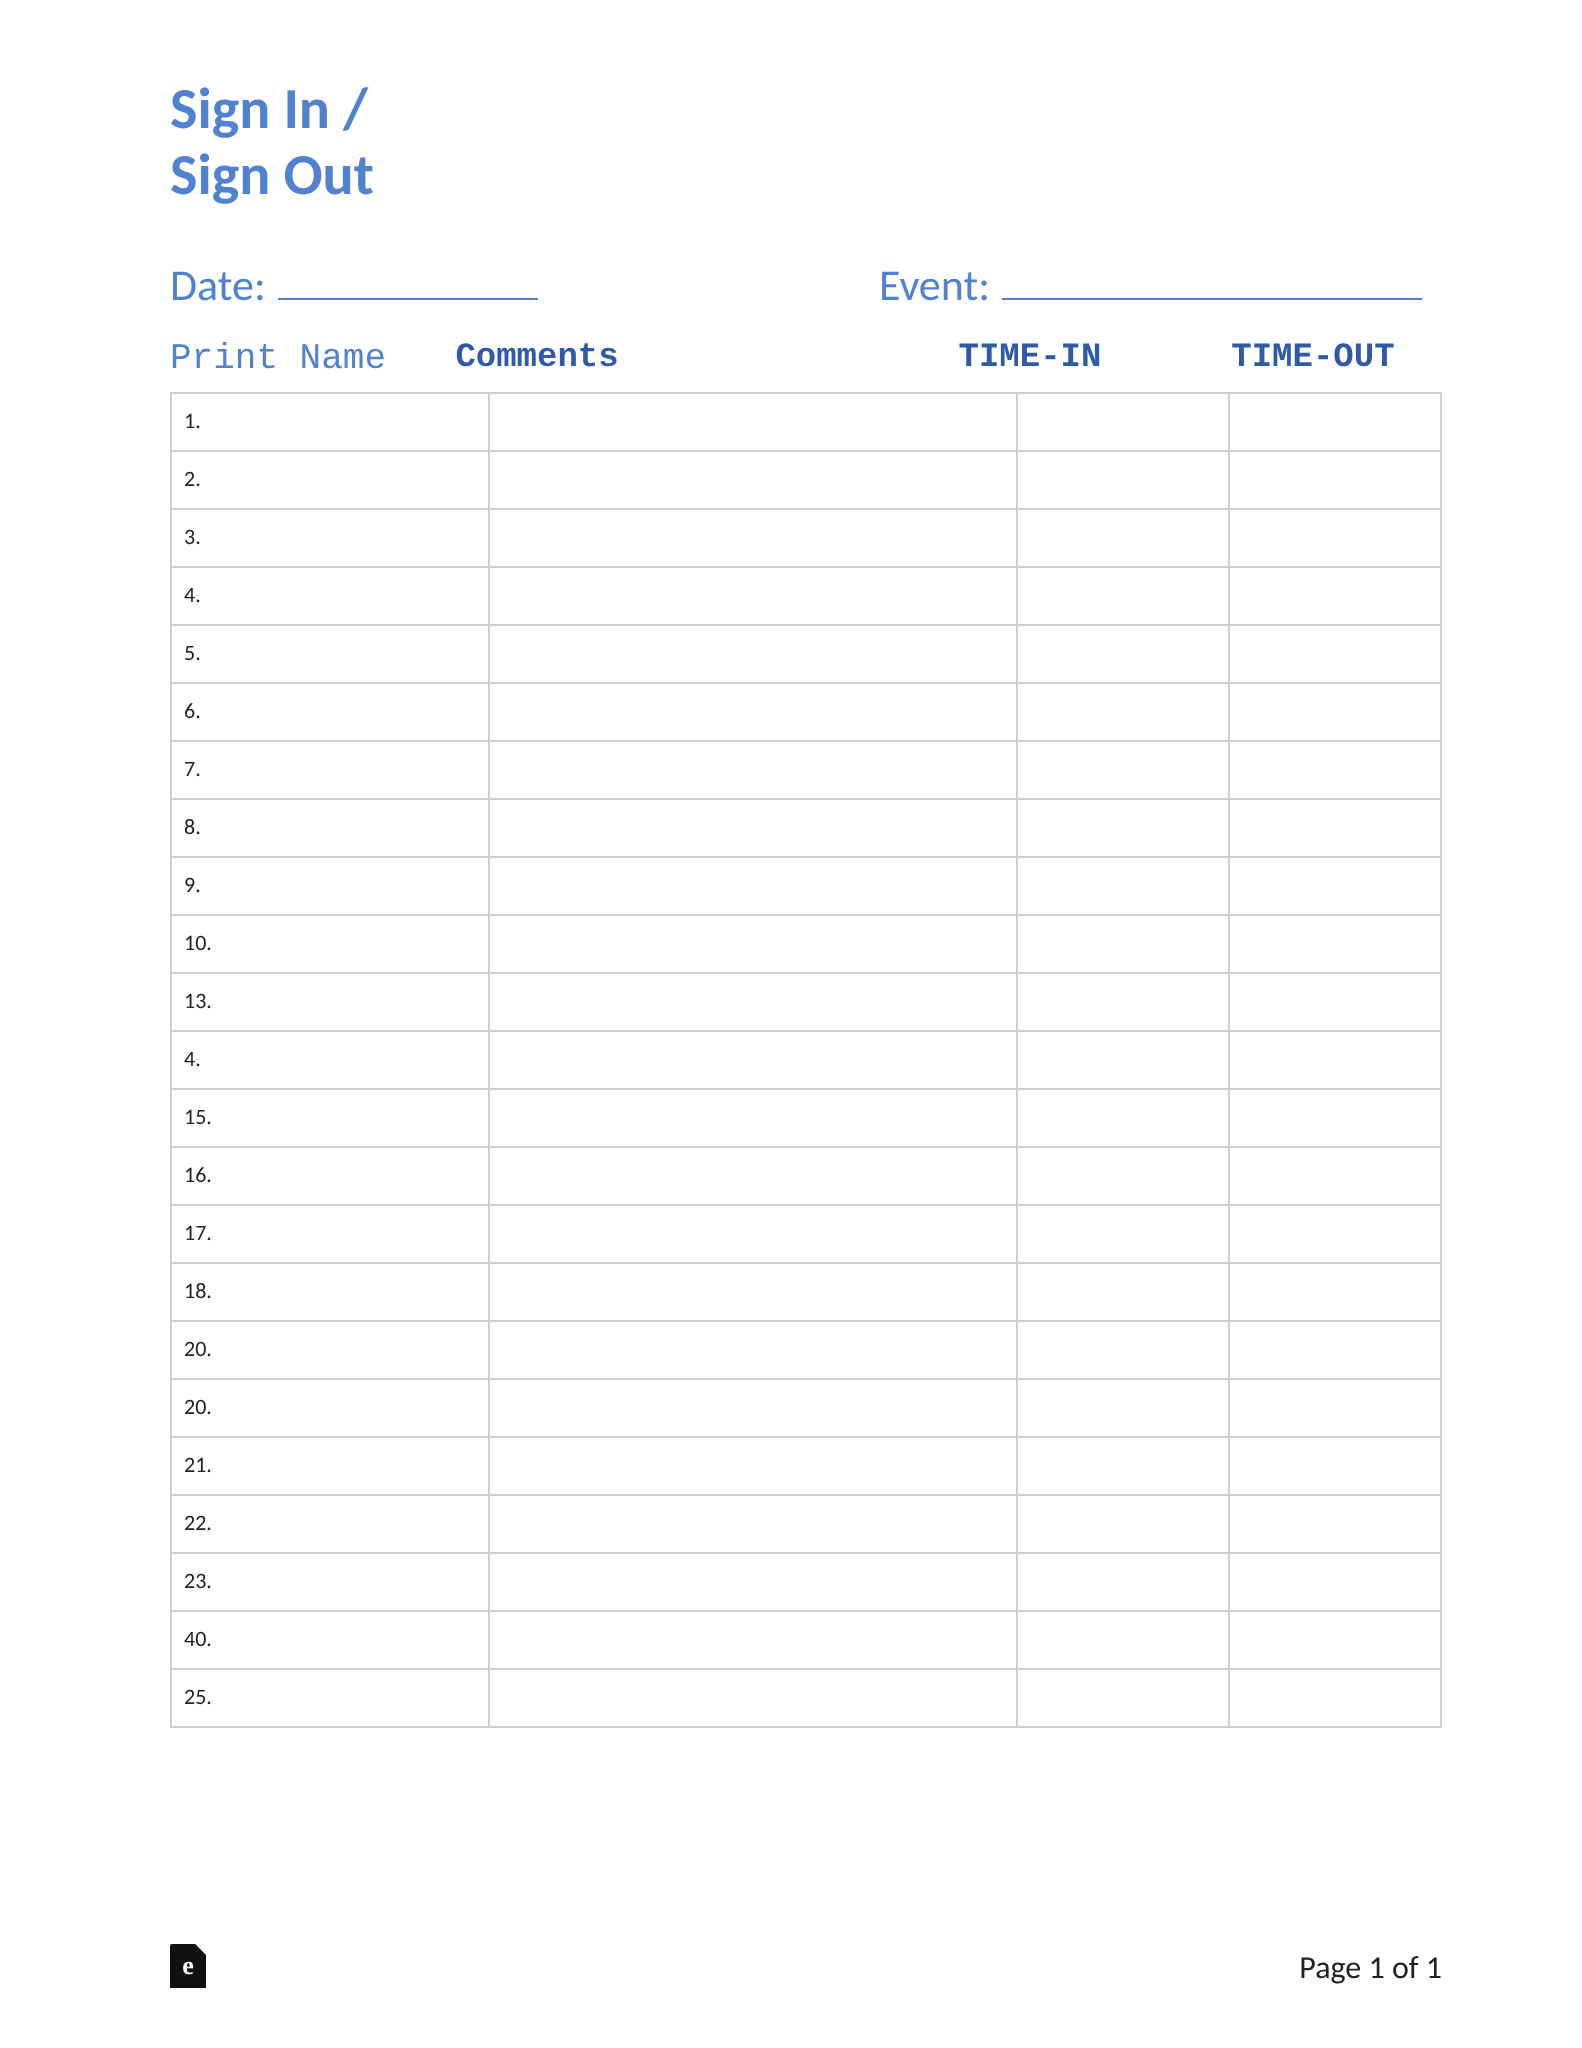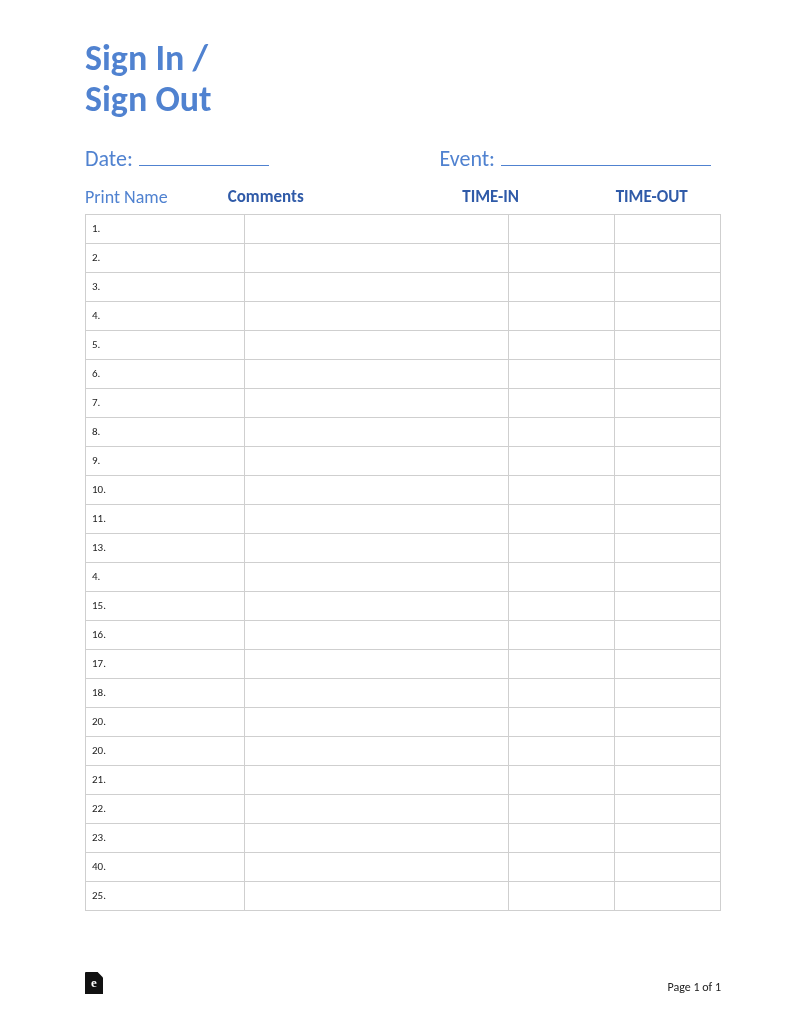--- a/index.html
+++ b/index.html
@@ -6,21 +6,21 @@
   body {
     width: 791px;
     height: 1024px;
     background: #fff;
     font-family: Calibri, "Segoe UI", Arial, sans-serif;
     position: relative;
     padding: 38px 70px 0 85px;
   }
   .title {
     color: #5082d0;
-    font-size: 36px;
+    font-size: 29px;
     font-weight: 700;
     line-height: 1.15;
     margin-bottom: 22px;
   }
   .meta-row {
     display: flex;
     justify-content: space-between;
     color: #5082d0;
     font-size: 22px;
     font-weight: 400;
@@ -44,24 +44,25 @@
     width: 130px;
     height: 1.05em;
   }
   .headers {
     display: flex;
     color: #2f5aa8;
     font-size: 17px;
     font-weight: 600;
     margin-bottom: 6px;
     margin-left: -6px;
+    font-family: Liberation Mono, monospace;
   }
   .h-name  { width: 155px; padding-left: 6px; color:#5082d0; font-weight:400; font-size:18px;}
   .h-comm  { width: 245px; }
-  .h-in    { width: 110px; text-align: left;}
+  .h-in    { width: 110px; text-align: center;}
   .h-out   { width: 110px; text-align: left; margin-left: 48px;}
   table {
     width: 100%;
     border-collapse: collapse;
     table-layout: fixed;
   }
   td {
     border: 1px solid #cfcfcf;
     height: 29px;
     font-size: 11px;
@@ -74,21 +75,21 @@
   .c-in   { width: 100px; }
   .c-out  { width: 100px; }
   .footer {
     position: absolute;
     bottom: 30px;
     left: 85px;
     right: 70px;
     display: flex;
     justify-content: space-between;
     align-items: flex-end;
-    font-size: 12px;
+    font-size: 16px;
     color: #222;
   }
   .logo {
     width: 18px;
     height: 22px;
     background: #111;
     border-radius: 1px 1px 0 0;
     position: relative;
     clip-path: polygon(0 0, 70% 0, 100% 25%, 100% 100%, 0 100%);
     display:flex;
@@ -185,26 +186,20 @@
         <td class="c-in"></td>
         <td class="c-out"></td>
       </tr>
       <tr>
         <td class="c-num">10.</td>
         <td class="c-comm"></td>
         <td class="c-in"></td>
         <td class="c-out"></td>
       </tr>
       <tr>
-        <td class="c-num">11.</td>
-        <td class="c-comm"></td>
-        <td class="c-in"></td>
-        <td class="c-out"></td>
-      </tr>
-      <tr>
         <td class="c-num">13.</td>
         <td class="c-comm"></td>
         <td class="c-in"></td>
         <td class="c-out"></td>
       </tr>
       <tr>
         <td class="c-num">4.</td>
         <td class="c-comm"></td>
         <td class="c-in"></td>
         <td class="c-out"></td>

